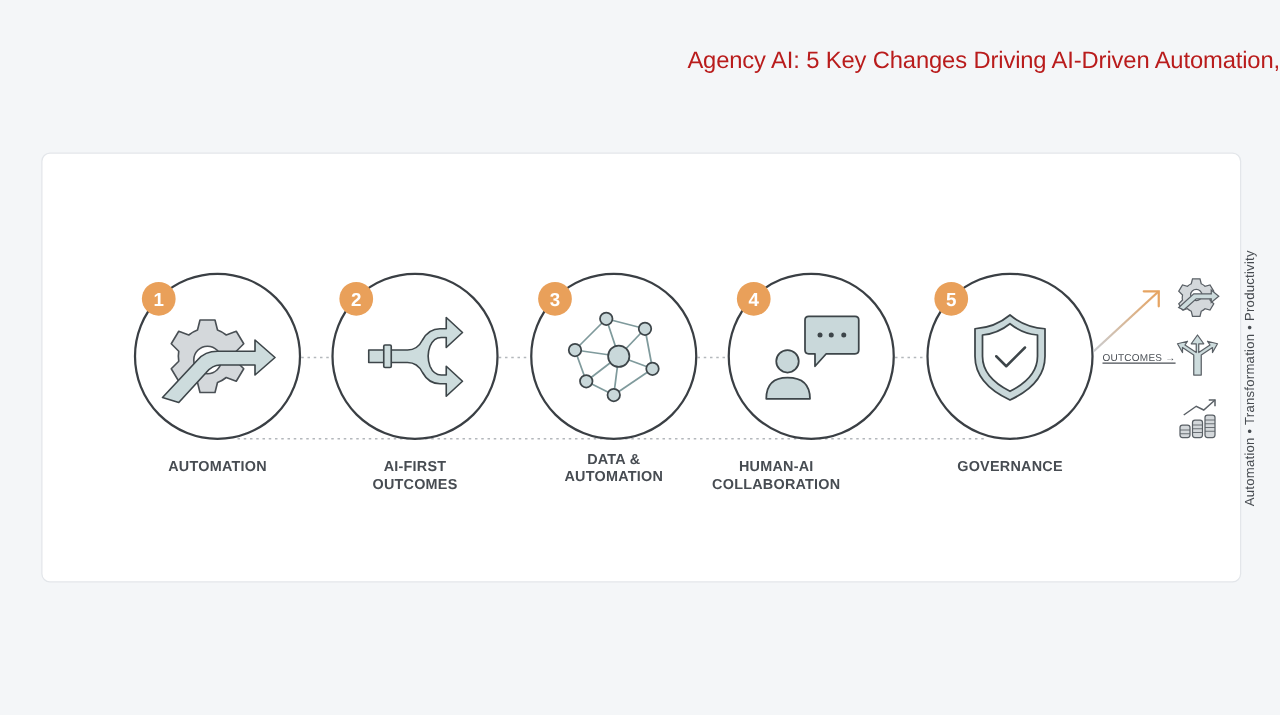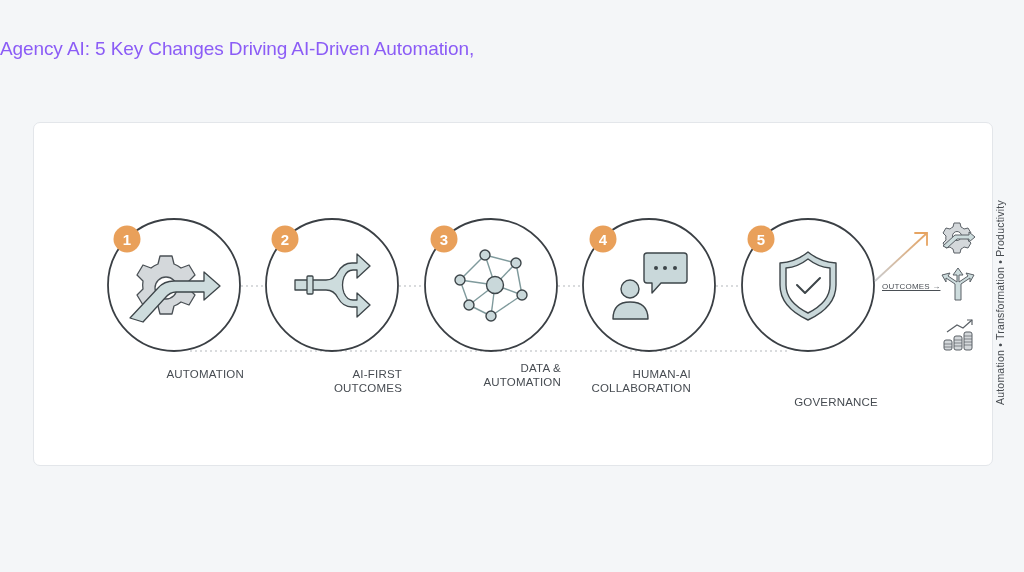--- a/index.html
+++ b/index.html
@@ -5,31 +5,31 @@
   * { box-sizing: border-box; margin: 0; padding: 0; }
   html, body { width: 1024px; height: 572px; overflow: hidden; }
   body {
     background: #f4f6f8;
     font-family: "Liberation Sans", "DejaVu Sans", sans-serif;
     color: #3a3f44;
     position: relative;
   }
   .title {
     position: absolute; left: 0; top: 36px; width: 1024px;
-    text-align: left; font-size: 19px; line-height: 26px; color: #8b5cf6;
+    text-align: right; font-size: 19px; line-height: 26px; color: #b91c1c;
     letter-spacing: -0.1px;
   }
   .card {
     position: absolute; left: 33px; top: 122px; width: 960px; height: 344px;
     background: #ffffff; border: 1px solid #e3e6ea; border-radius: 7px;
   }
   .diagram { position: absolute; left: 0; top: 0; width: 1024px; height: 572px; }
   .step-label {
-    position: absolute; width: 140px; text-align: right;
-    font-size: 11.5px; line-height: 14px; color: #474c52; letter-spacing: 0.2px;
+    position: absolute; width: 140px; text-align: center;
+    font-size: 11.5px; line-height: 14px; color: #474c52; letter-spacing: 0.2px; font-weight: bold;
   }
   .outcomes-label {
     position: absolute; left: 882px; top: 282px; font-size: 8px; color: #4a4f55; letter-spacing: 0.2px; text-decoration: underline;
   }
   .side-caption {
     position: absolute; left: 994px; top: 405px;
     transform-origin: 0 0; transform: rotate(-90deg);
     font-size: 10.5px; color: #464b50; white-space: nowrap; letter-spacing: 0.2px;
   }
   .badge-text { font-family: "Liberation Sans", sans-serif; font-weight: bold; }
@@ -183,20 +183,20 @@
   <div>OUTCOMES</div>
 </div>
 <div class="step-label" style="left:421px; top:361px;">
   <div>DATA &amp;</div>
   <div>AUTOMATION</div>
 </div>
 <div class="step-label" style="left:551px; top:367px;">
   <div>HUMAN-AI</div>
   <div>COLLABORATION</div>
 </div>
-<div class="step-label" style="left:738px; top:367px;margin-top:28px;">
+<div class="step-label" style="left:738px; top:367px;">
   <div>GOVERNANCE</div>
   <div></div>
 </div>
 
 <div class="outcomes-label">OUTCOMES →</div>
 
 <div class="side-caption">Automation • Transformation • Productivity</div>
 
 </body></html>

